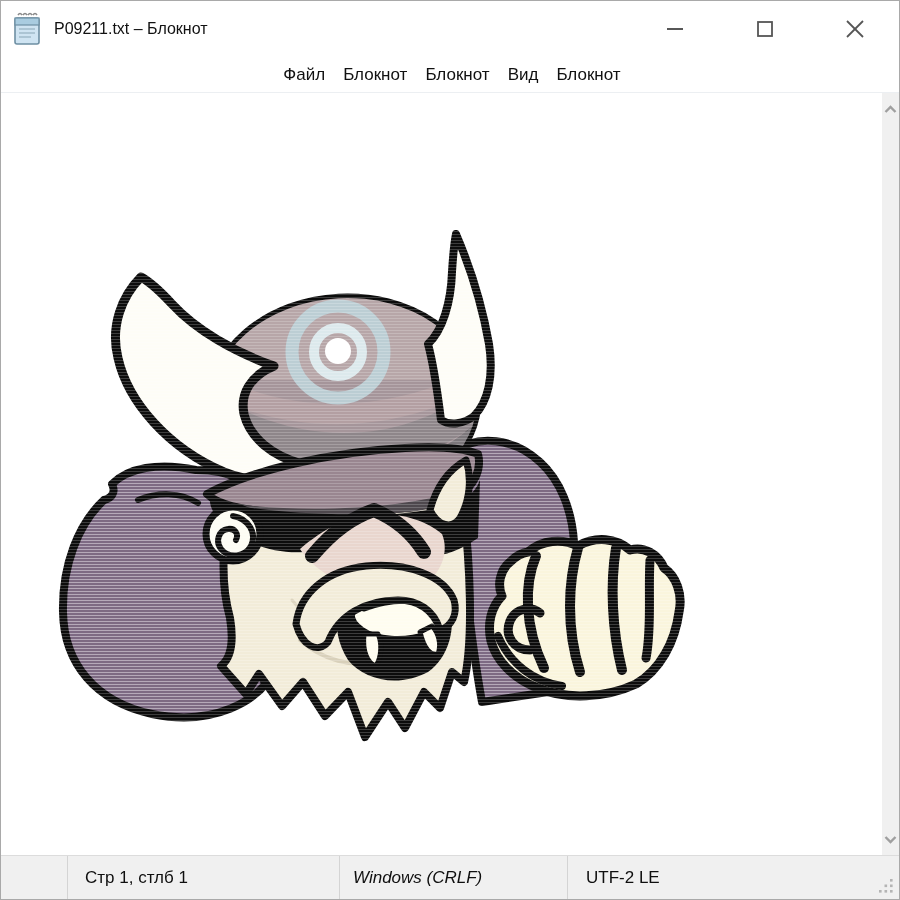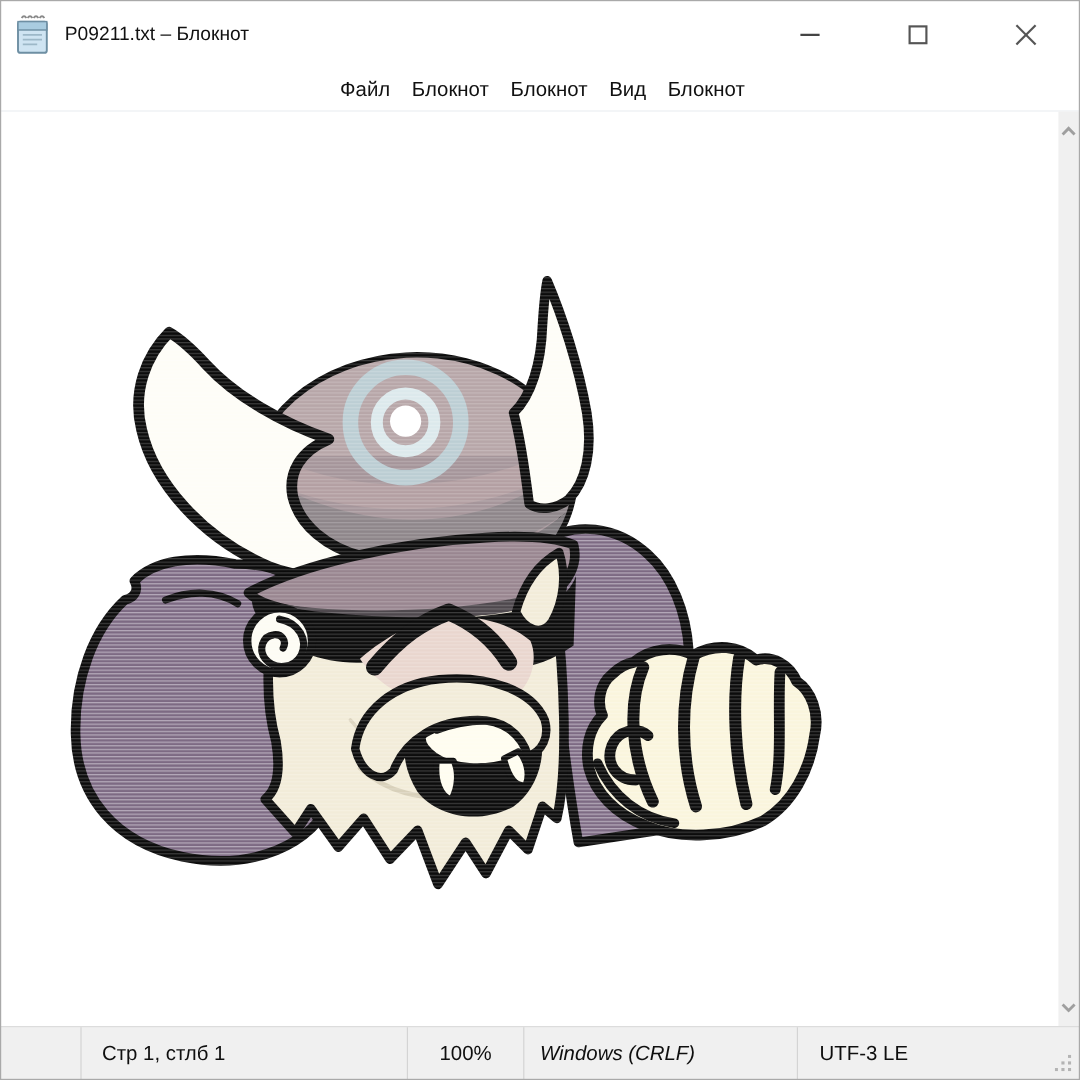--- a/index.html
+++ b/index.html
@@ -199,24 +199,23 @@
   <div class="sb-arrow down">
     <svg width="13" height="9" viewBox="0 0 13 9">
       <polyline points="1.5,2 6.5,7 11.5,2" fill="none" stroke="#9f9f9f" stroke-width="2.4"></polyline>
     </svg>
   </div>
 </div>
 
 <div class="statusbar">
   <div class="status-cell c0"></div>
   <div class="status-cell c1">Стр 1, стлб 1</div>
-  <div class="status-cell c2">100%</div>
   <div class="status-cell c3">Windows (CRLF)</div>
   <div class="status-cell c4">
-    <span>UTF-3 LE</span>
+    <span>UTF-2 LE</span>
     <svg class="grip" viewBox="0 0 14 14">
       <rect x="11" y="0" width="2.6" height="2.6" fill="#b4b4b4"></rect>
       <rect x="5.5" y="5.5" width="2.6" height="2.6" fill="#b4b4b4"></rect>
       <rect x="11" y="5.5" width="2.6" height="2.6" fill="#b4b4b4"></rect>
       <rect x="0" y="11" width="2.6" height="2.6" fill="#b4b4b4"></rect>
       <rect x="5.5" y="11" width="2.6" height="2.6" fill="#b4b4b4"></rect>
       <rect x="11" y="11" width="2.6" height="2.6" fill="#b4b4b4"></rect>
     </svg>
   </div>
 </div>

